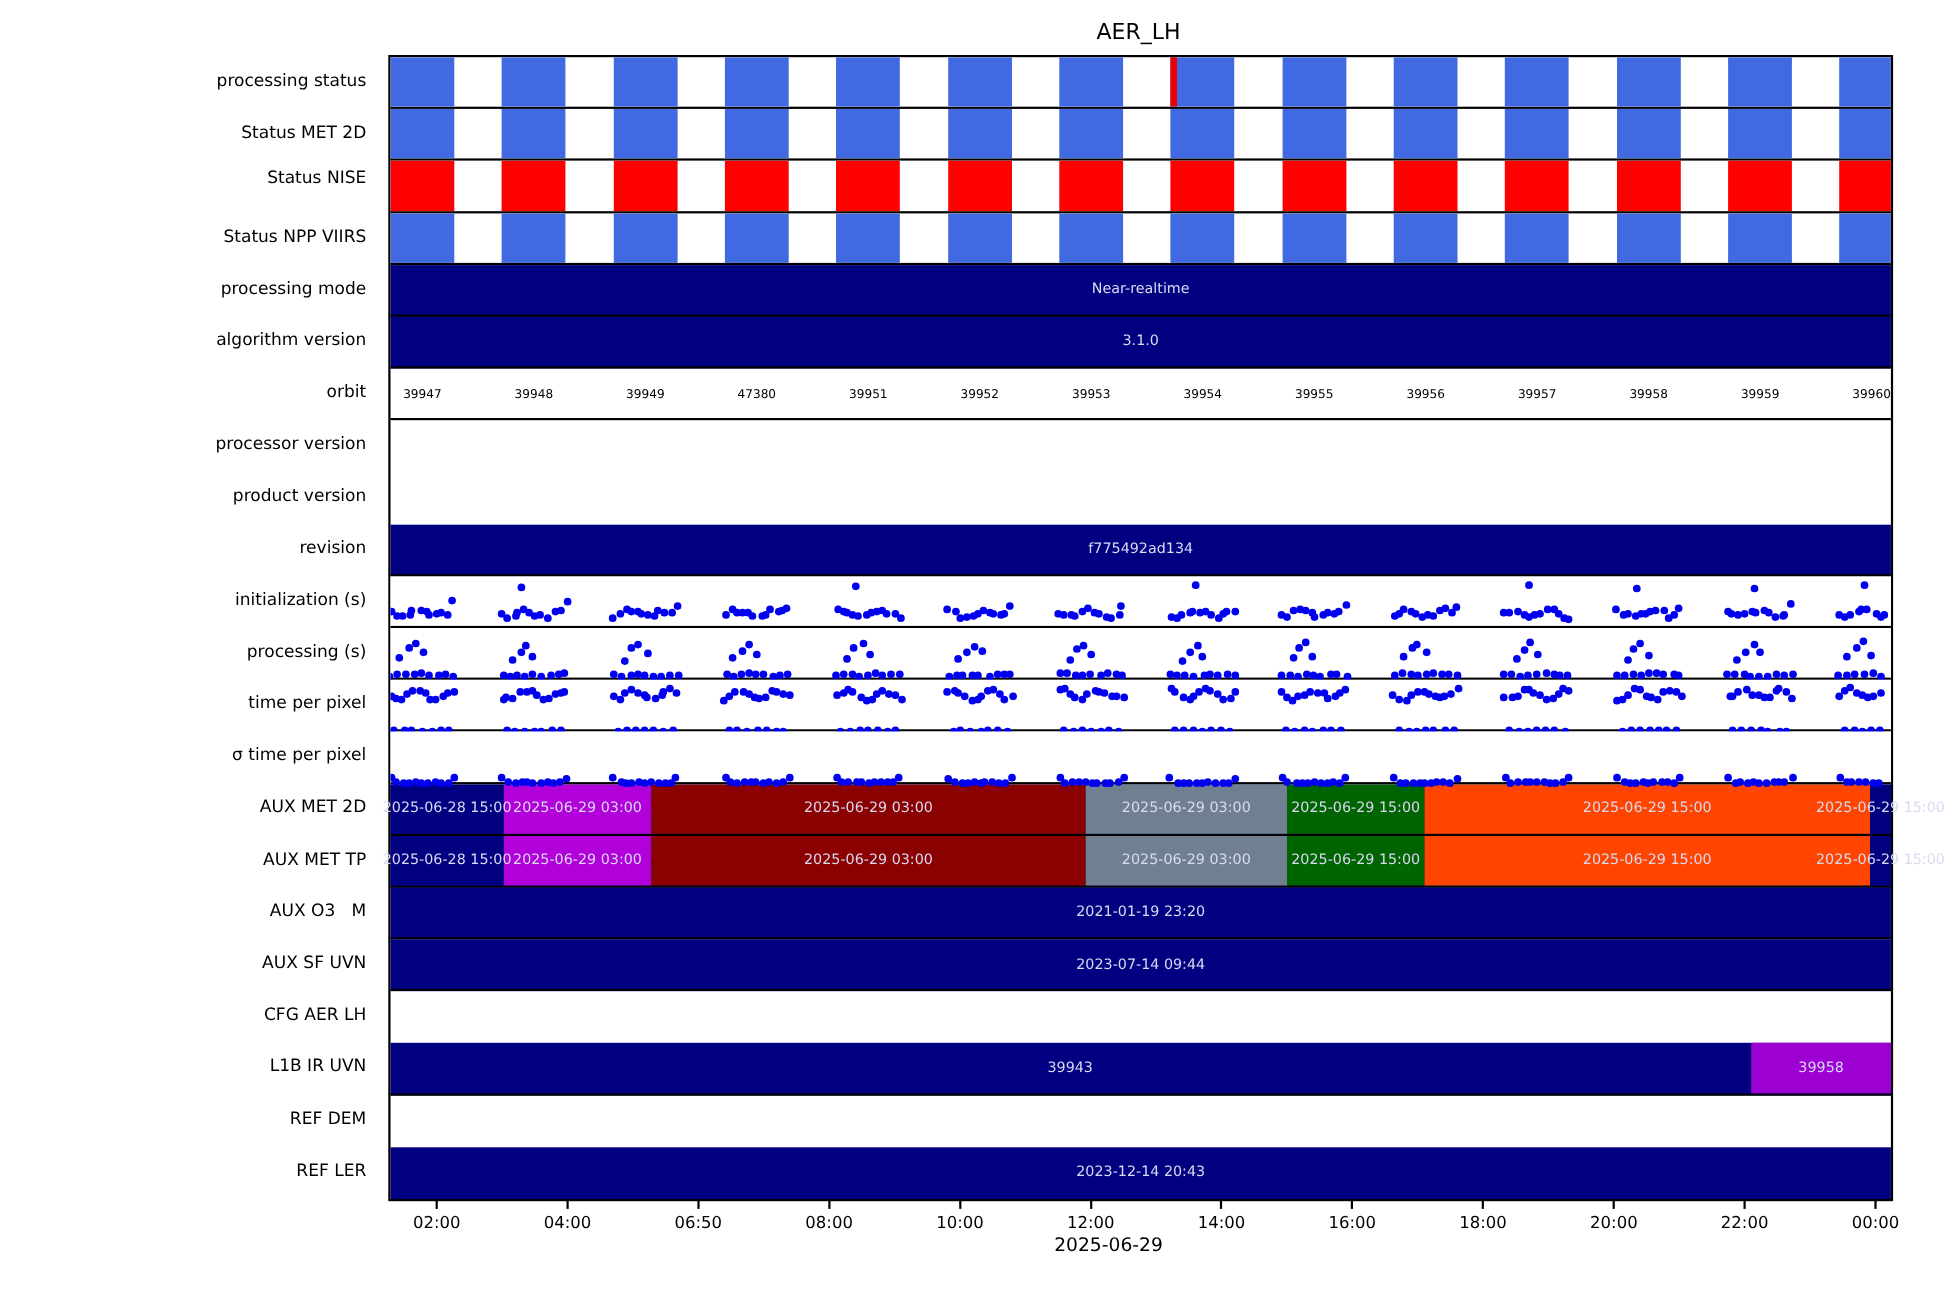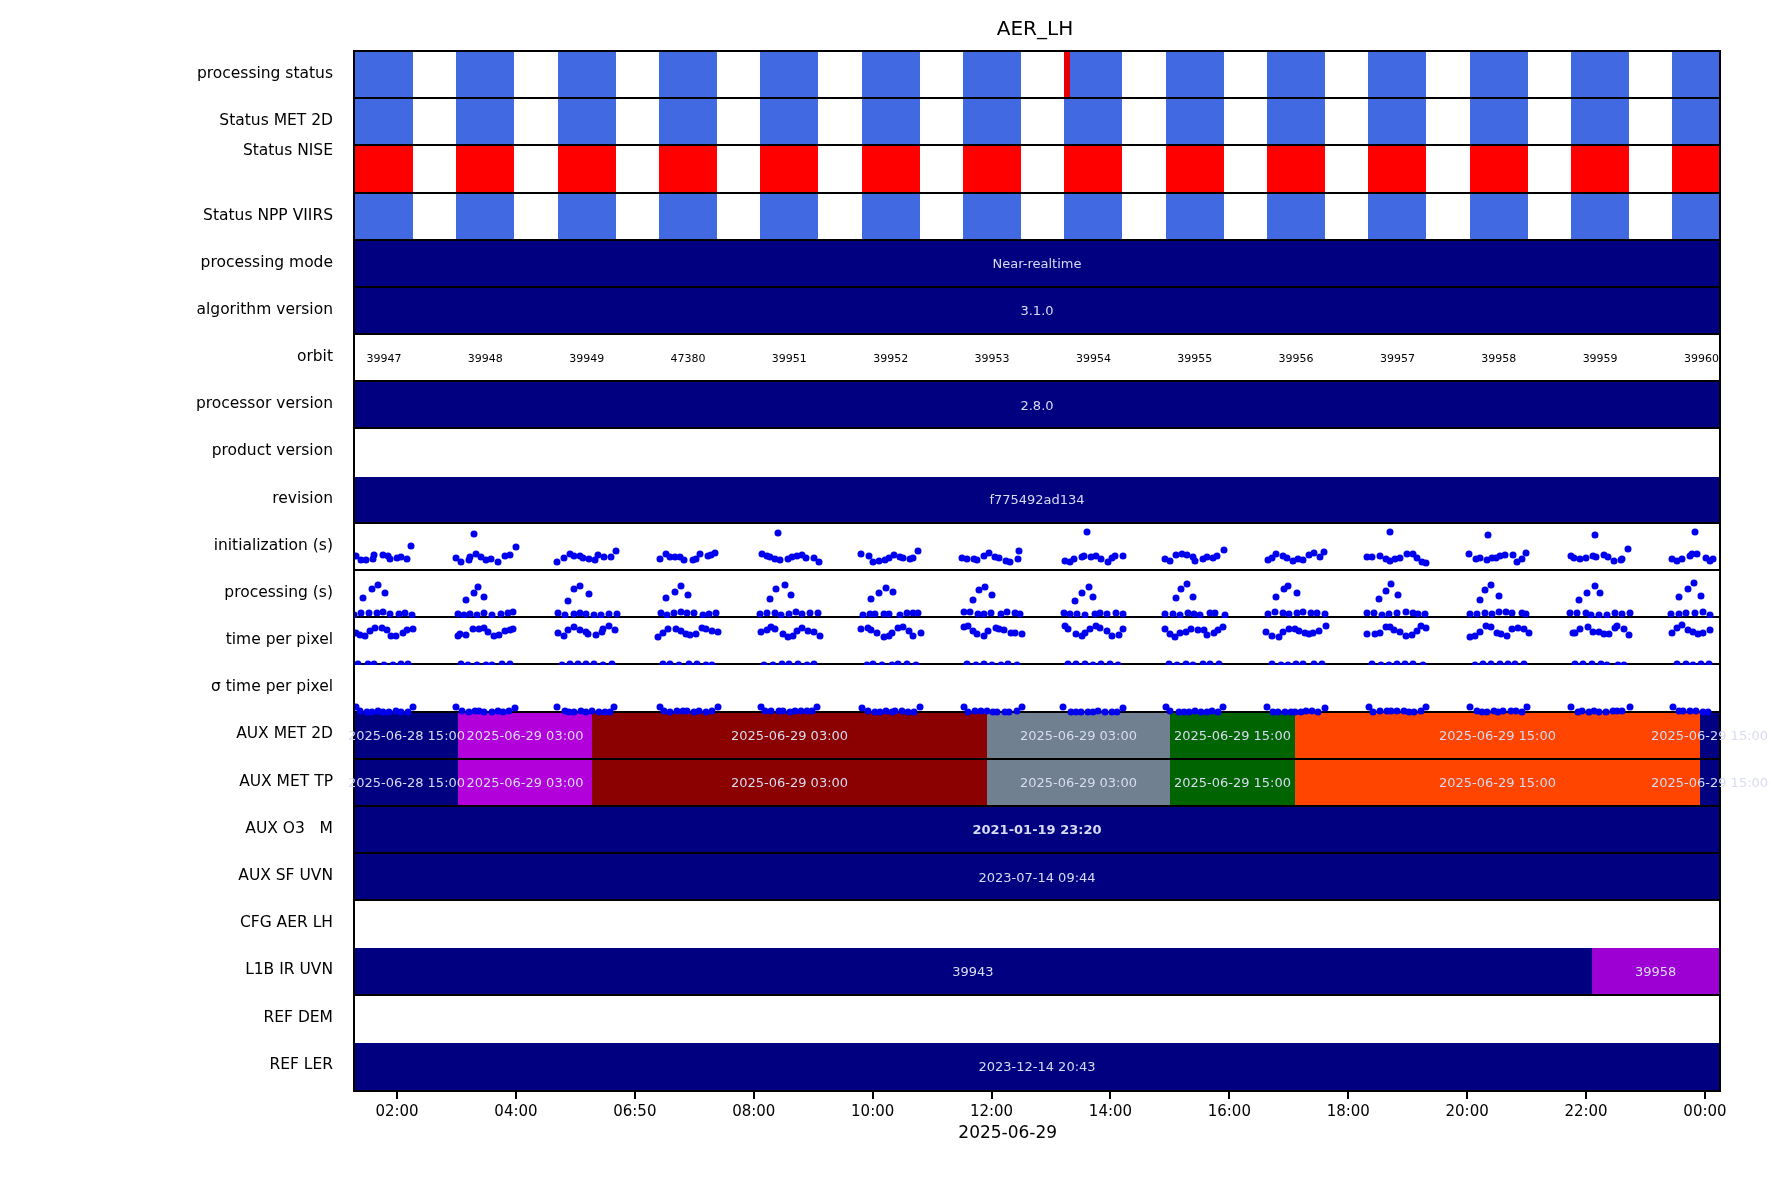--- a/index.html
+++ b/index.html
@@ -36,21 +36,21 @@
            transform:translateX(-50%);}
 </style>
 </head>
 <body>
 
 <div id="page">
   <div id="title">AER_LH</div>
   <div id="labels">
       <div class="rowlabel" style="top: 0px; height: 47.1818px; line-height: 47.1818px;">processing status</div>
       <div class="rowlabel" style="top: 47.1818px; height: 47.1818px; line-height: 47.1818px;">Status MET 2D</div>
-      <div class="rowlabel" style="top: 77px; height: 47.1818px; line-height: 47.1818px;">Status NISE</div>
+      <div class="rowlabel" style="top: 88px; height: 47.1818px; line-height: 47.1818px;">Status NISE</div>
       <div class="rowlabel" style="top: 141.545px; height: 47.1818px; line-height: 47.1818px;">Status NPP VIIRS</div>
       <div class="rowlabel" style="top: 188.727px; height: 47.1818px; line-height: 47.1818px;">processing mode</div>
       <div class="rowlabel" style="top: 235.909px; height: 47.1818px; line-height: 47.1818px;">algorithm version</div>
       <div class="rowlabel" style="top: 283.091px; height: 47.1818px; line-height: 47.1818px;">orbit</div>
       <div class="rowlabel" style="top: 330.273px; height: 47.1818px; line-height: 47.1818px;">processor version</div>
       <div class="rowlabel" style="top: 377.455px; height: 47.1818px; line-height: 47.1818px;">product version</div>
       <div class="rowlabel" style="top: 424.636px; height: 47.1818px; line-height: 47.1818px;">revision</div>
       <div class="rowlabel" style="top: 471.818px; height: 47.1818px; line-height: 47.1818px;">initialization (s)</div>
       <div class="rowlabel" style="top: 519px; height: 47.1818px; line-height: 47.1818px;">processing (s)</div>
       <div class="rowlabel" style="top: 566.182px; height: 47.1818px; line-height: 47.1818px;">time per pixel</div>
@@ -144,23 +144,20 @@
         <span class="orbitlbl" style="left: 31.845%;">39951</span>
         <span class="orbitlbl" style="left: 39.275%;">39952</span>
         <span class="orbitlbl" style="left: 46.705%;">39953</span>
         <span class="orbitlbl" style="left: 54.135%;">39954</span>
         <span class="orbitlbl" style="left: 61.565%;">39955</span>
         <span class="orbitlbl" style="left: 68.995%;">39956</span>
         <span class="orbitlbl" style="left: 76.425%;">39957</span>
         <span class="orbitlbl" style="left: 83.855%;">39958</span>
         <span class="orbitlbl" style="left: 91.285%;">39959</span>
         <span class="orbitlbl" style="left: 98.715%;">39960</span>
-      </div>
-      <div class="row" style="top: 330.273px; height: 47.1818px; background: rgb(0, 0, 128);">
-        <span class="val" style="left: 50%; color: rgb(217, 219, 242);">2.8.0</span>
       </div>
       <div class="row" style="top: 424.636px; height: 47.1818px; background: rgb(0, 0, 128);">
         <span class="val" style="left: 50%; color: rgb(217, 219, 242);">f775492ad134</span>
       </div>
       <div class="row scatter" style="top: 471.818px; height: 47.1818px;">
         <div class="dot" style="background: rgb(0, 0, 238); left: 0.0794405%; top: 32.1491px;"></div>
         <div class="dot" style="background: rgb(0, 0, 238); left: 0.429269%; top: 36.2075px;"></div>
         <div class="dot" style="background: rgb(0, 0, 238); left: 0.830734%; top: 35.7571px;"></div>
         <div class="dot" style="background: rgb(0, 0, 238); left: 1.29809%; top: 35.1272px;"></div>
         <div class="dot" style="background: rgb(0, 0, 238); left: 1.41875%; top: 31.0842px;"></div>
@@ -967,21 +964,21 @@
           <span class="val" style="color: rgb(217, 219, 242);">2025-06-29 15:00</span>
         </div>
         <div class="seg" style="left: 68.91%; width: 29.7%; background: rgb(255, 69, 0);">
           <span class="val" style="color: rgb(217, 219, 242);">2025-06-29 15:00</span>
         </div>
         <div class="seg" style="left: 98.61%; width: 1.39%; background: rgb(0, 0, 128);">
           <span class="val" style="color: rgb(217, 219, 242);">2025-06-29 15:00</span>
         </div>
       </div>
       <div class="row" style="top: 754.909px; height: 47.1818px; background: rgb(0, 0, 128);">
-        <span class="val" style="left: 50%; color: rgb(217, 219, 242); font-weight: bold;">2021-01-19 23:20</span>
+        <span class="val" style="left: 50%; color: rgb(217, 219, 242);">2021-01-19 23:20</span>
       </div>
       <div class="row" style="top: 802.091px; height: 47.1818px; background: rgb(0, 0, 128);">
         <span class="val" style="left: 50%; color: rgb(217, 219, 242);">2023-07-14 09:44</span>
       </div>
       <div class="row" style="top: 896.455px; height: 47.1818px; background: rgb(0, 0, 128);">
         <div class="seg" style="left: 90.7%; width: 9.3%; background: rgb(156, 0, 211);">
           <span class="val" style="color: rgb(217, 219, 242);">39958</span>
         </div>
         <span class="val" style="left: 45.3%; color: rgb(217, 219, 242);">39943</span>
       </div>

